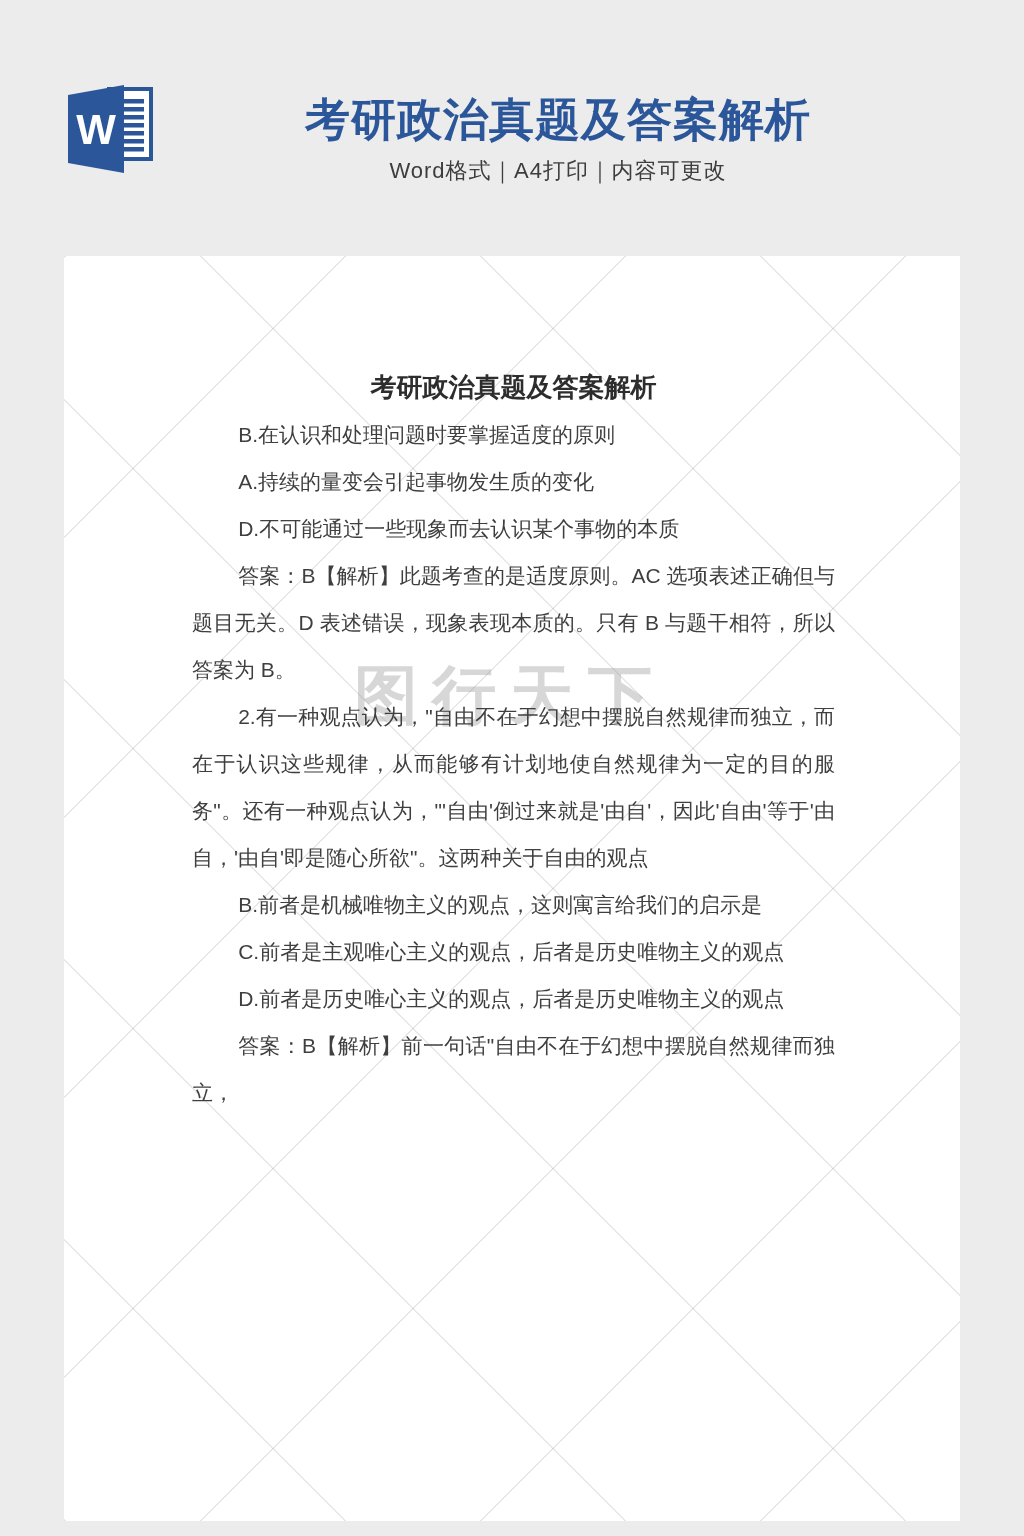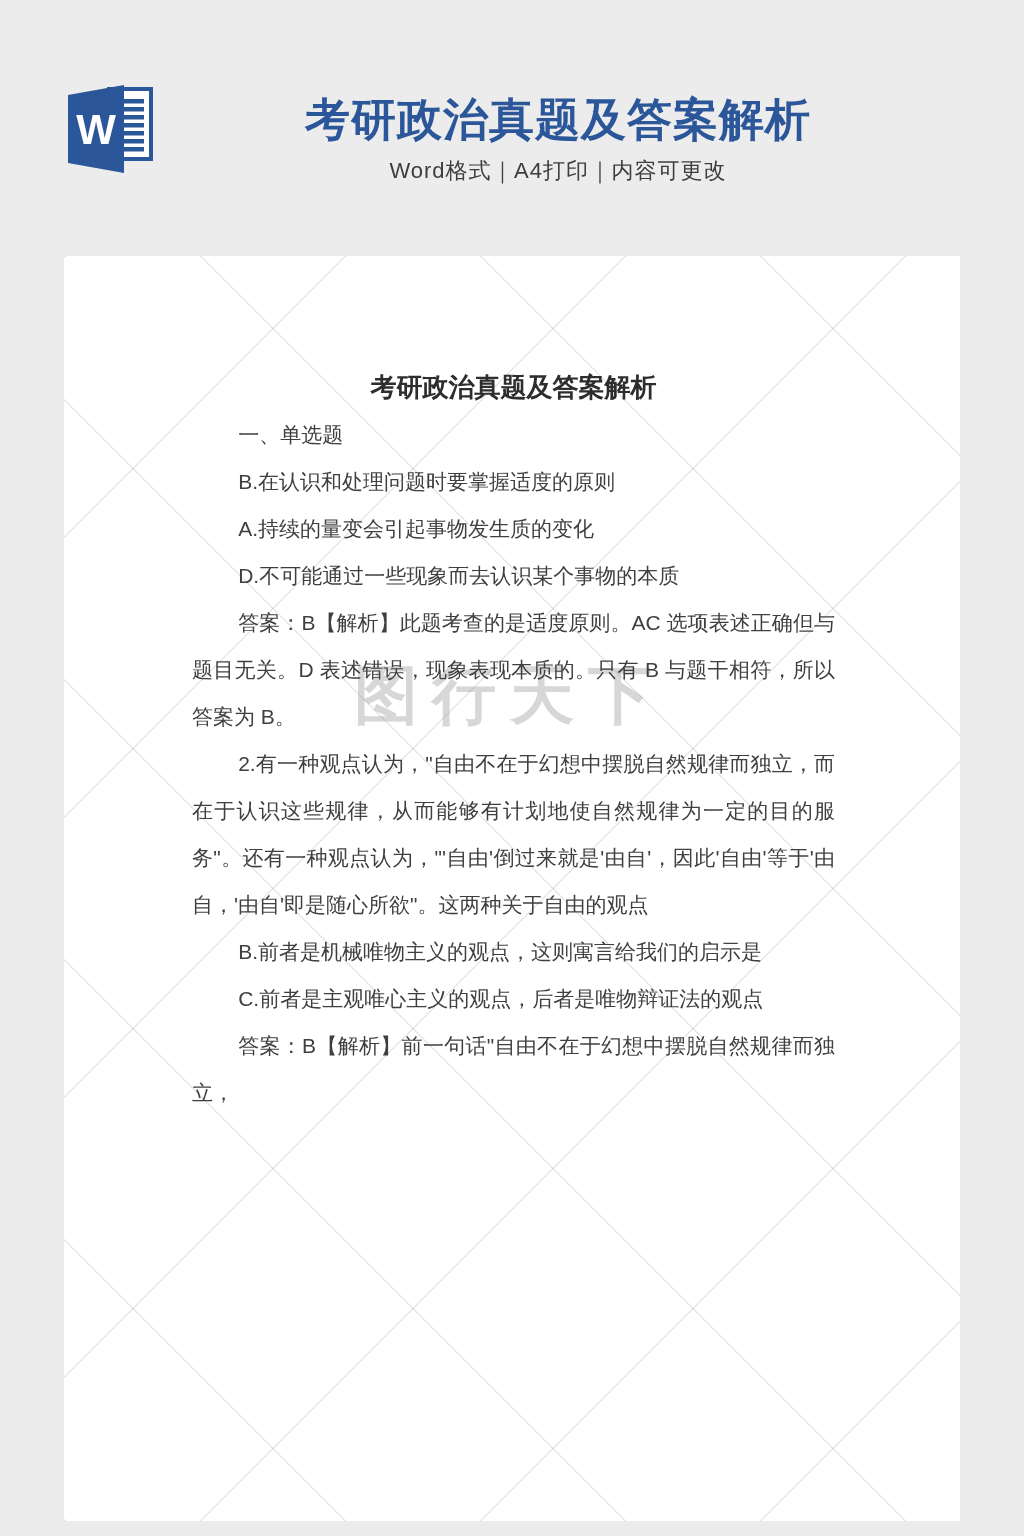--- a/index.html
+++ b/index.html
@@ -127,24 +127,24 @@
     <div class="header-title">考研政治真题及答案解析</div>
     <div class="header-subtitle">Word格式｜A4打印｜内容可更改</div>
   </div>
 </div>
 
 <div class="page">
   <div class="watermark-text">图行天下</div>
   <div class="doc-body">
     <p class="doc-title">考研政治真题及答案解析</p>
     <div>
-        <p class="para">一、单选题</p>
         <p class="para">B.在认识和处理问题时要掌握适度的原则</p>
         <p class="para">A.持续的量变会引起事物发生质的变化</p>
         <p class="para">D.不可能通过一些现象而去认识某个事物的本质</p>
         <p class="para">答案：B【解析】此题考查的是适度原则。AC 选项表述正确但与题目无关。D 表述错误，现象表现本质的。只有 B 与题干相符，所以答案为 B。</p>
         <p class="para">2.有一种观点认为，"自由不在于幻想中摆脱自然规律而独立，而在于认识这些规律，从而能够有计划地使自然规律为一定的目的服务"。还有一种观点认为，"'自由'倒过来就是'由自'，因此'自由'等于'由自，'由自'即是随心所欲"。这两种关于自由的观点</p>
         <p class="para">B.前者是机械唯物主义的观点，这则寓言给我们的启示是</p>
-        <p class="para">C.前者是主观唯心主义的观点，后者是唯物辩证法的观点</p>
+        <p class="para">C.前者是主观唯心主义的观点，后者是历史唯物主义的观点</p>
+        <p class="para">D.前者是历史唯心主义的观点，后者是历史唯物主义的观点</p>
         <p class="para">答案：B【解析】前一句话"自由不在于幻想中摆脱自然规律而独立，</p>
       </div>
   </div>
 </div>
 
 </body></html>

